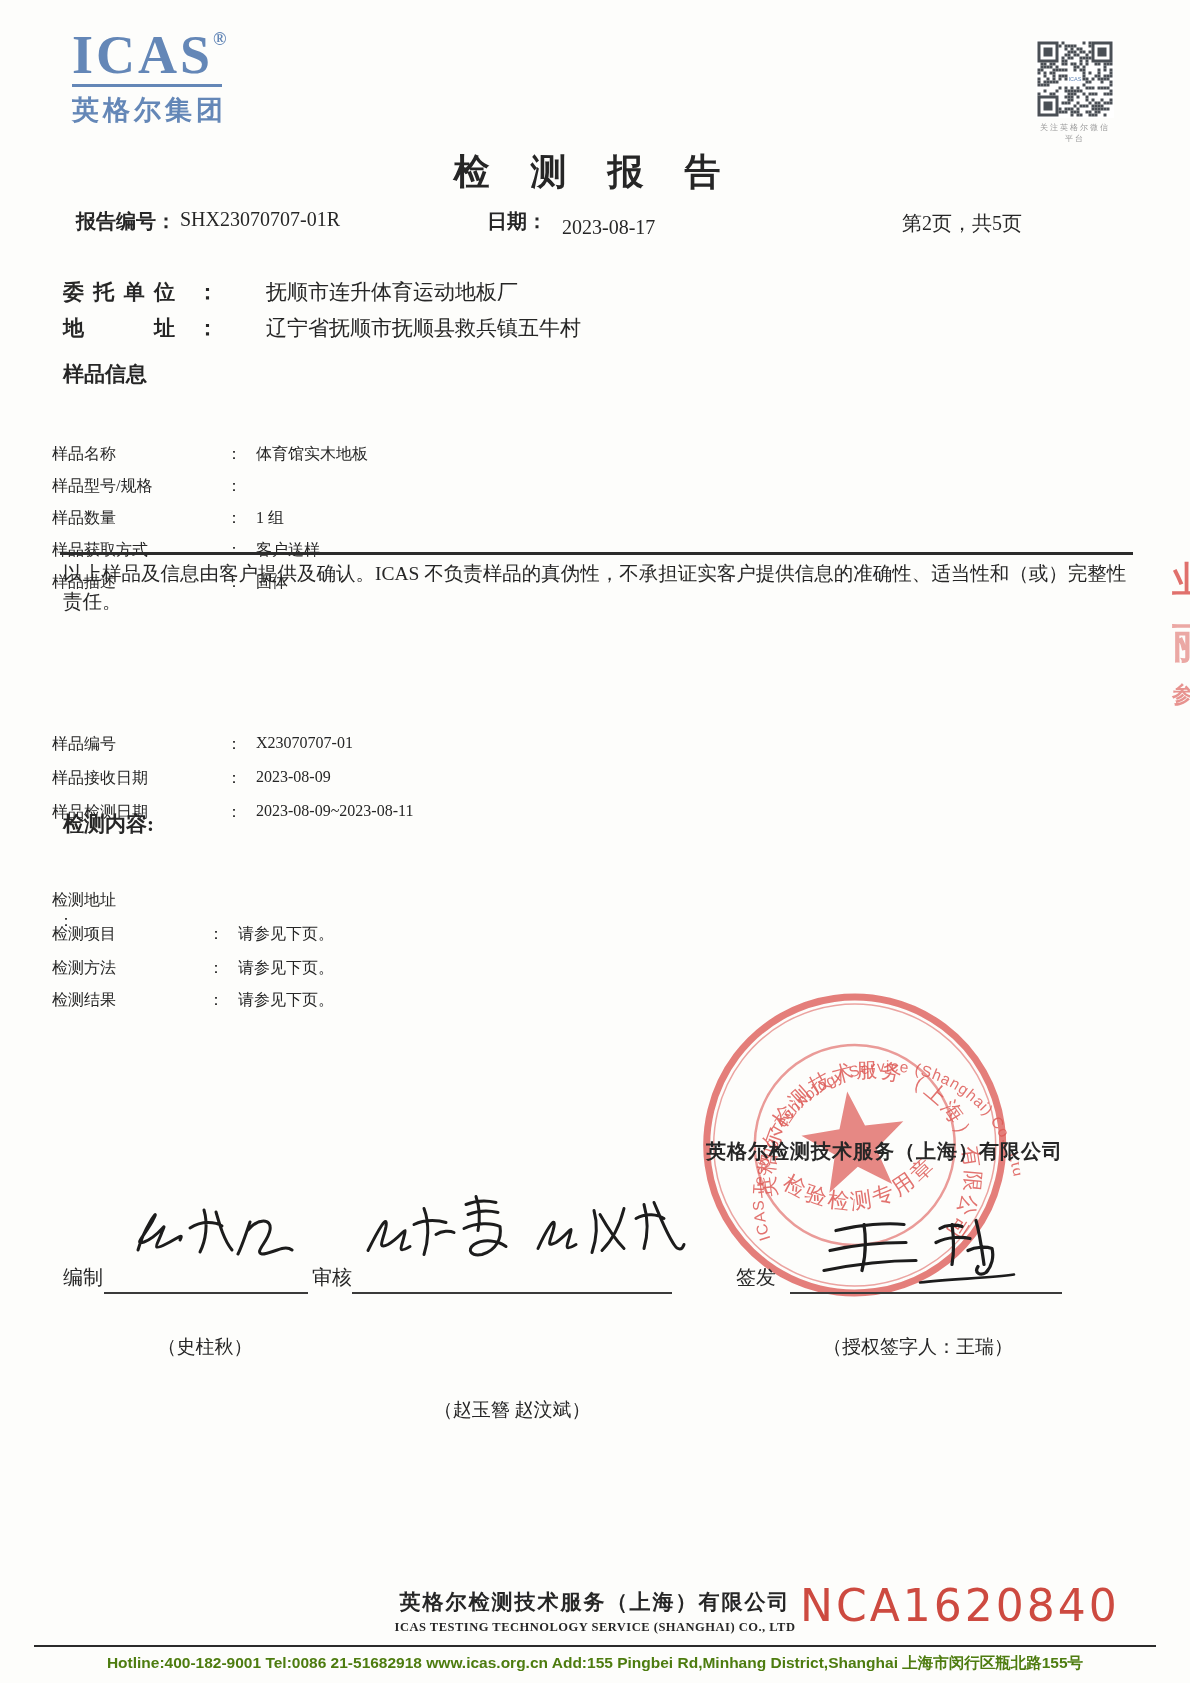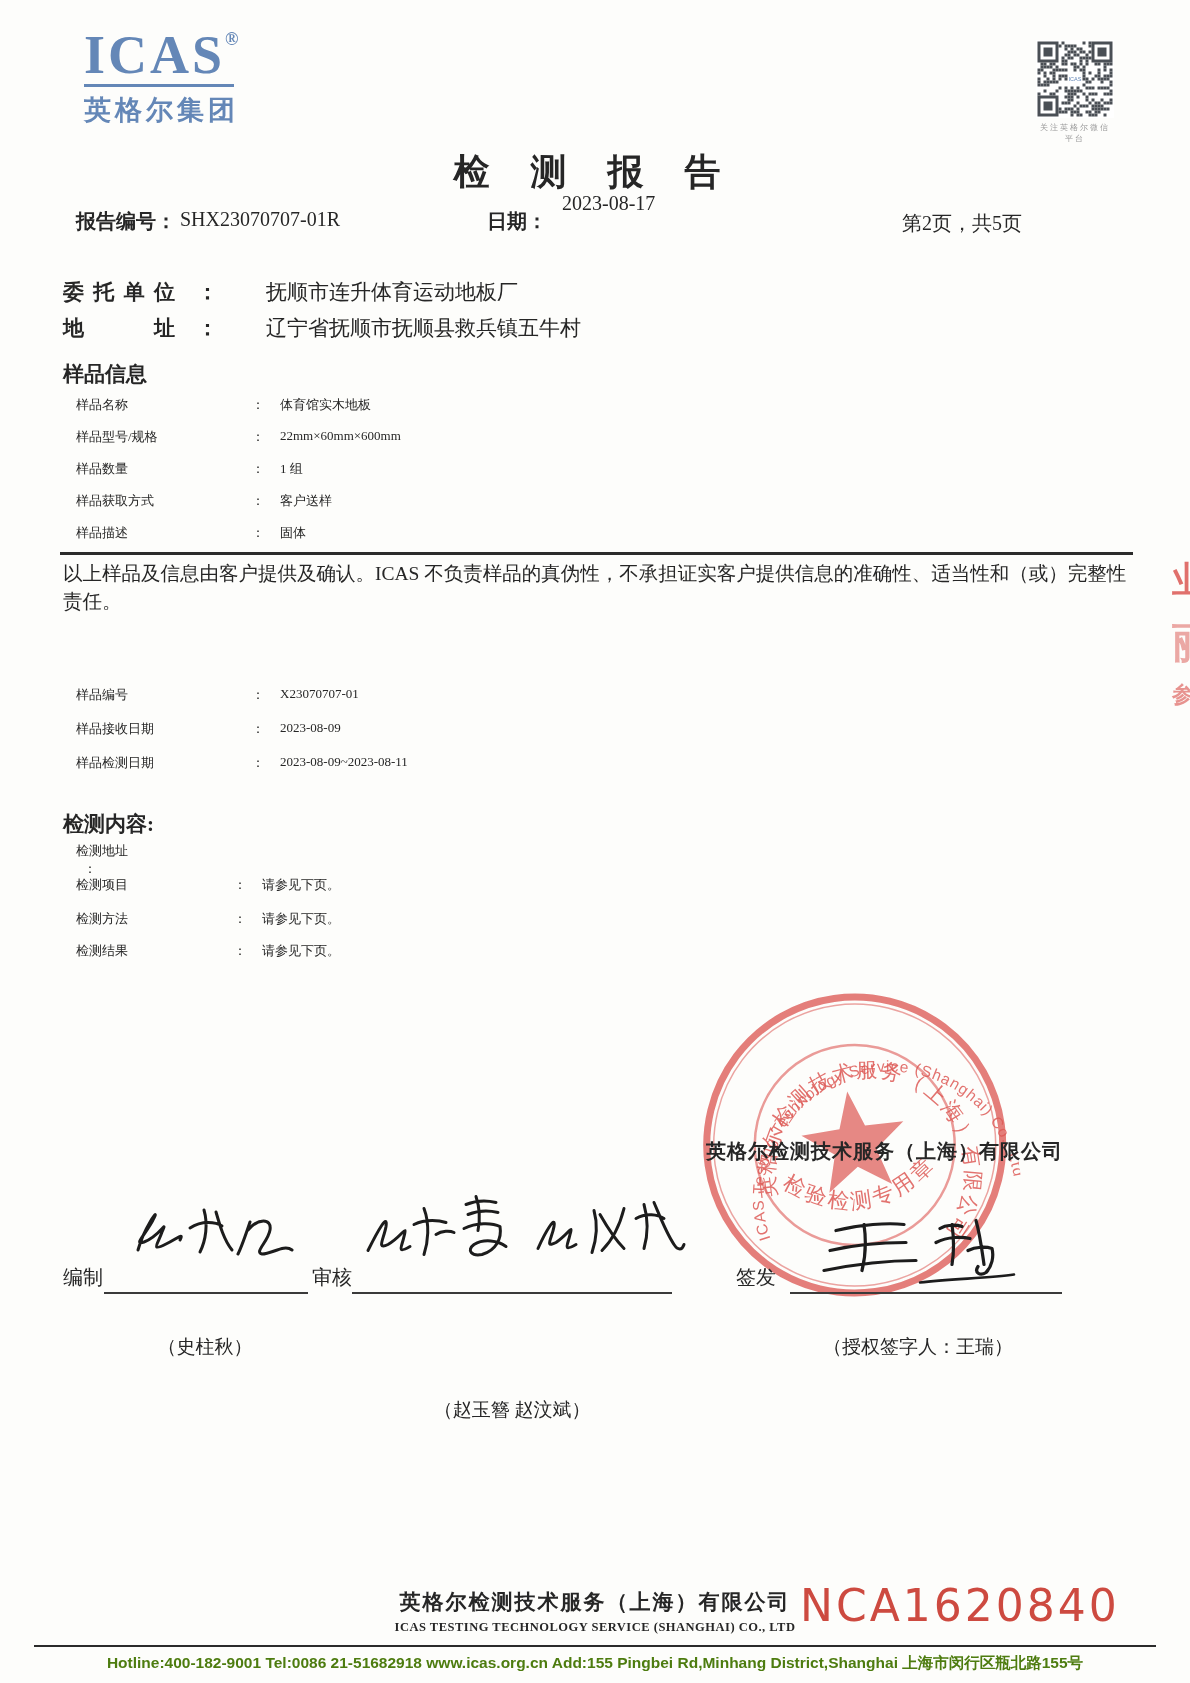--- a/index.html
+++ b/index.html
@@ -24,21 +24,21 @@
 
   .meta-label{font-weight:bold; font-size:20px;}
   .meta-val{font-size:20px;}
 
   .lbl-justified{display:inline-block; width:112px; text-align:justify; text-align-last:justify; font-weight:bold; font-size:21px;}
   .client-colon{font-weight:bold; font-size:21px; padding-left:22px;}
   .client-val{font-size:21px; padding-left:48px;}
 
   .sec-heading{font-weight:bold; font-size:21px;}
 
-  .row{position:absolute; left:76px; width:1070px; display:flex; font-size:13px;}
+  .row{position:absolute; left:52px; width:1070px; display:flex; font-size:16px;margin-top:48px;}
   .row .rl{width:168px;}
   .row .rc{width:28px; text-align:center;}
   .row .rv{flex:1; padding-left:8px;}
 
   .hrule{position:absolute; background:#2b2b2b;}
 
   .disclaimer{font-size:19.5px; line-height:28px; width:1072px;}
 
   .stamp-wrap{transform:rotate(-8deg);}
 
@@ -59,21 +59,21 @@
   .footer-contact{font-size:15.5px; font-weight:bold; text-align:center; width:100%; font-family:"Liberation Sans",sans-serif; color:#4d7c0f;}
 
   svg text{font-family:"Liberation Sans",sans-serif;}
   .sigpath{fill:none; stroke:#1c1c1c; stroke-linecap:round; stroke-linejoin:round;}
 </style>
 </head>
 <body>
 
 <div class="page">
 
-  <div class="abs" style="left:84px; top:28px;">
+  <div class="abs" style="left:72px; top:28px;">
     <div class="logo-icas"><span>ICAS</span><span class="reg">®</span></div>
     <div class="logo-underline"></div>
     <div class="logo-sub">英格尔集团</div>
   </div>
 
   <div class="abs" style="left:1036px; top:40px; width:78px; text-align:center;">
     <svg id="qr-svg" width="78" height="78" viewBox="0 0 78 78">
         <rect x="0" y="0" width="78" height="78" fill="#ffffff"></rect>
         <rect x="25.5" y="1.5" width="3" height="3" fill="#4a4f55"></rect>
         <rect x="46.5" y="1.5" width="3" height="3" fill="#4a4f55"></rect>
@@ -296,41 +296,40 @@
         <text x="39" y="40.5" font-size="5.5" text-anchor="middle" fill="#6487b7">ICAS</text>
       </svg>
     <div class="qr-caption">关注英格尔微信平台</div>
   </div>
 
   <div class="abs doc-title" style="top:148px; left:0;">检 测 报 告</div>
 
   <span class="abs meta-label" style="left:76px; top:208px;">报告编号：</span>
   <span class="abs meta-val" style="left:180px; top:208px;">SHX23070707-01R</span>
   <span class="abs meta-label" style="left:487px; top:208px;">日期：</span>
-  <span class="abs meta-val" style="left:562px; top:192px;">2023-08-17</span>
+  <span class="abs meta-val" style="left:562px; top:216px;">2023-08-17</span>
   <span class="abs meta-val" style="left:902px; top:210px;">第2页，共5页</span>
 
   <div class="abs" style="left:63px; top:278px;">
     <span class="lbl-justified">委托单位</span><span class="client-colon">：</span><span class="client-val">抚顺市连升体育运动地板厂</span>
   </div>
   <div class="abs" style="left:63px; top:314px;">
     <span class="lbl-justified">地址</span><span class="client-colon">：</span><span class="client-val">辽宁省抚顺市抚顺县救兵镇五牛村</span>
   </div>
 
   <div class="abs sec-heading" style="left:63px; top:360px;">样品信息</div>
 
   <div class="row" style="top:396px;">
     <span class="rl">样品名称</span>
       <span class="rc">：</span>
       <span class="rv">体育馆实木地板</span>
   </div>
   <div class="row" style="top:428px;">
     <span class="rl">样品型号/规格</span>
       <span class="rc">：</span>
-      <span class="rv">22mm×60mm×600mm</span>
   </div>
   <div class="row" style="top:460px;">
     <span class="rl">样品数量</span>
       <span class="rc">：</span>
       <span class="rv">1 组</span>
   </div>
   <div class="row" style="top:492px;">
     <span class="rl">样品获取方式</span>
       <span class="rc">：</span>
       <span class="rv">客户送样</span>

